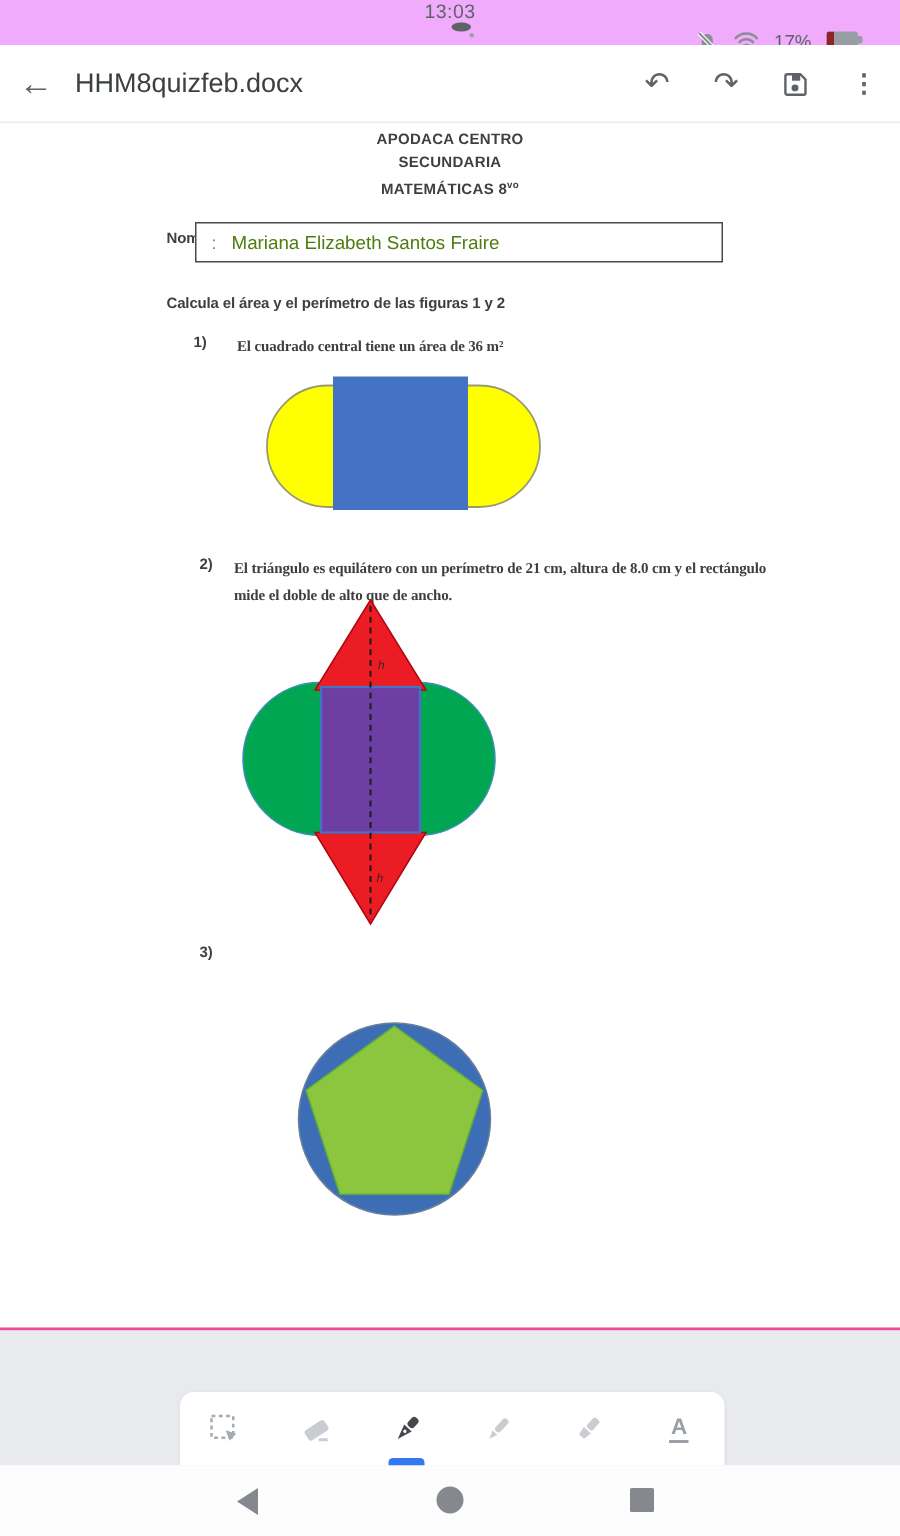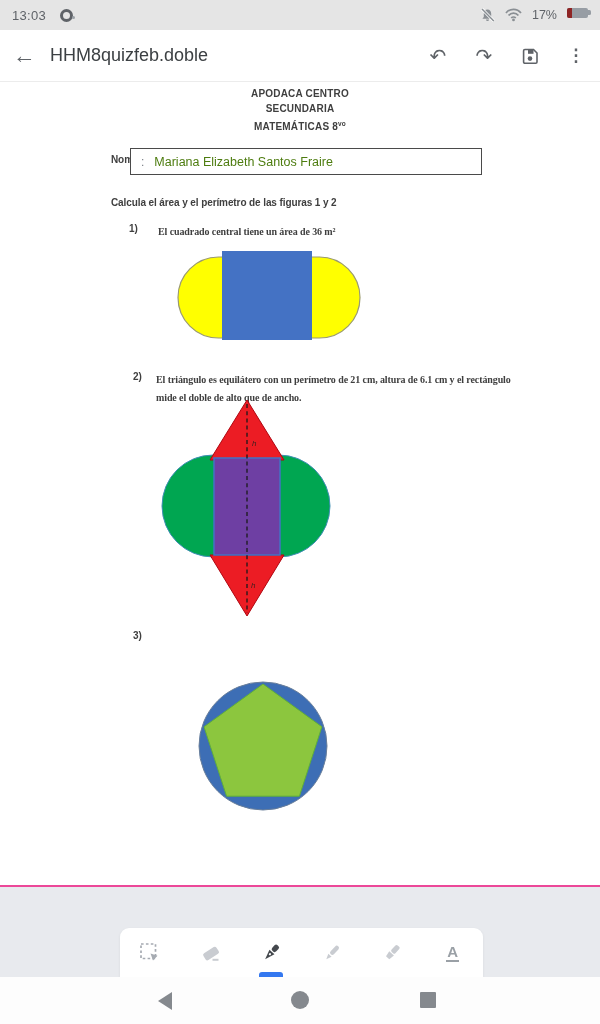--- a/index.html
+++ b/index.html
@@ -2,22 +2,22 @@
 <html><head>
 <meta charset="utf-8">
 <style>
   * { margin:0; padding:0; box-sizing:border-box; }
   html,body { background:#fff; }
   .screen {
     position:relative; width:600px; height:1024px; overflow:hidden;
     background:#fff; font-family:"Liberation Sans", sans-serif;
   }
   
-  .status-bar { position:absolute; top:0; left:0; right:0; height:30px; background:#e5e5e5;
-    display:flex; align-items:center; padding:0 12px; color:#5f6368; }
+  .status-bar { position:absolute; top:0; left:0; right:0; height:30px; background:#f0abfc;
+    display:flex; align-items:center; padding:0 28px; color:#5f6368;flex-direction:column; }
   .sb-time { font-size:13px; letter-spacing:.3px; }
   .sb-record { width:13px; height:13px; border:3.2px solid #5f6368; border-radius:50%; margin-left:14px; position:relative; }
   .sb-record::after{content:""; position:absolute; right:-5px; top:4px; width:3px; height:3px; background:#9aa0a6; border-radius:50%;}
   .sb-right { margin-left:auto; display:flex; gap:10px; }
   .sb-batt-pct { font-size:12.5px; color:#5f6368; }
   .battery { position:relative; width:21px; height:10.5px; }
   .battery .body { position:absolute; inset:0; background:#979da4; border-radius:2px; overflow:hidden; }
   .battery .level { position:absolute; left:0; top:0; bottom:0; width:26%; background:#8e2424; }
   .battery .cap { position:absolute; right:-3px; top:2.8px; width:2.6px; height:5px; background:#979da4; border-radius:0 1.5px 1.5px 0; }
   
@@ -90,21 +90,21 @@
         <span class="body">
             <span class="level"></span>
           </span>
           <span class="cap"></span>
       </span>
     </span>
   </div>
 
   <div class="app-bar">
     <span class="ab-back">←</span>
-    <span class="ab-title">HHM8quizfeb.doble</span>
+    <span class="ab-title">HHM8quizfeb.docx</span>
     <span class="ab-actions">
       <span class="ab-icon">↶</span>
       <span class="ab-icon">↷</span>
       <span class="ab-icon">
         <svg width="20" height="20" viewBox="0 0 20 20">
           <path d="M4.5 3.5 h9 l3.5 3.5 v9 a1.2 1.2 0 0 1 -1.2 1.2 h-11 a1.2 1.2 0 0 1 -1.2 -1.2 v-11.3 a1.2 1.2 0 0 1 1.2 -1.2 z" fill="none" stroke="#5f6368" stroke-width="1.6"></path>
           <rect x="8" y="4" width="5.5" height="3.8" fill="#5f6368"></rect>
           <circle cx="10" cy="12.6" r="2.3" fill="#5f6368"></circle>
         </svg>
       </span>
@@ -135,21 +135,21 @@
 
     <div class="fig" style="left:170px; top:163px;">
       <svg width="220" height="100" viewBox="0 0 220 100">
         <rect x="8" y="12" width="182" height="81" rx="40.5" stroke-width="1.2" fill="#FFFF00" stroke="#9a9a70"></rect>
         <rect x="52" y="6" width="90" height="89" fill="#4472C4"></rect>
       </svg>
     </div>
 
     <div class="item-num doc-text" style="left:90px; top:289px;">2)</div>
     <div class="item-lines doc-text" style="left:113px; top:289px;">
-      <div>El triángulo es equilátero con un perímetro de 21 cm, altura de 6.1 cm y el rectángulo</div>
+      <div>El triángulo es equilátero con un perímetro de 21 cm, altura de 8.0 cm y el rectángulo</div>
       <div>mide el doble de alto que de ancho.</div>
     </div>
 
     <div class="fig" style="left:150px; top:316px;">
       <svg width="200" height="220" viewBox="0 0 200 220">
         <rect x="12" y="57" width="168" height="102" rx="51" stroke-width="1" fill="#00A651" stroke="#3F8FB5"></rect>
         <polygon points="97,2 60,62 134,62" stroke-width="1" fill="#EC1C24" stroke="#B00610"></polygon>
         <polygon points="60,157 134,157 97,218" stroke-width="1" fill="#EC1C24" stroke="#B00610"></polygon>
         <rect x="64" y="60" width="66" height="97" stroke-width="1.5" fill="#6E3FA3" stroke="#4472C4"></rect>
         <line x1="97" y1="6" x2="97" y2="215" stroke-dasharray="4 3.2" stroke-width="1.3" stroke="#1A1A1A"></line>

